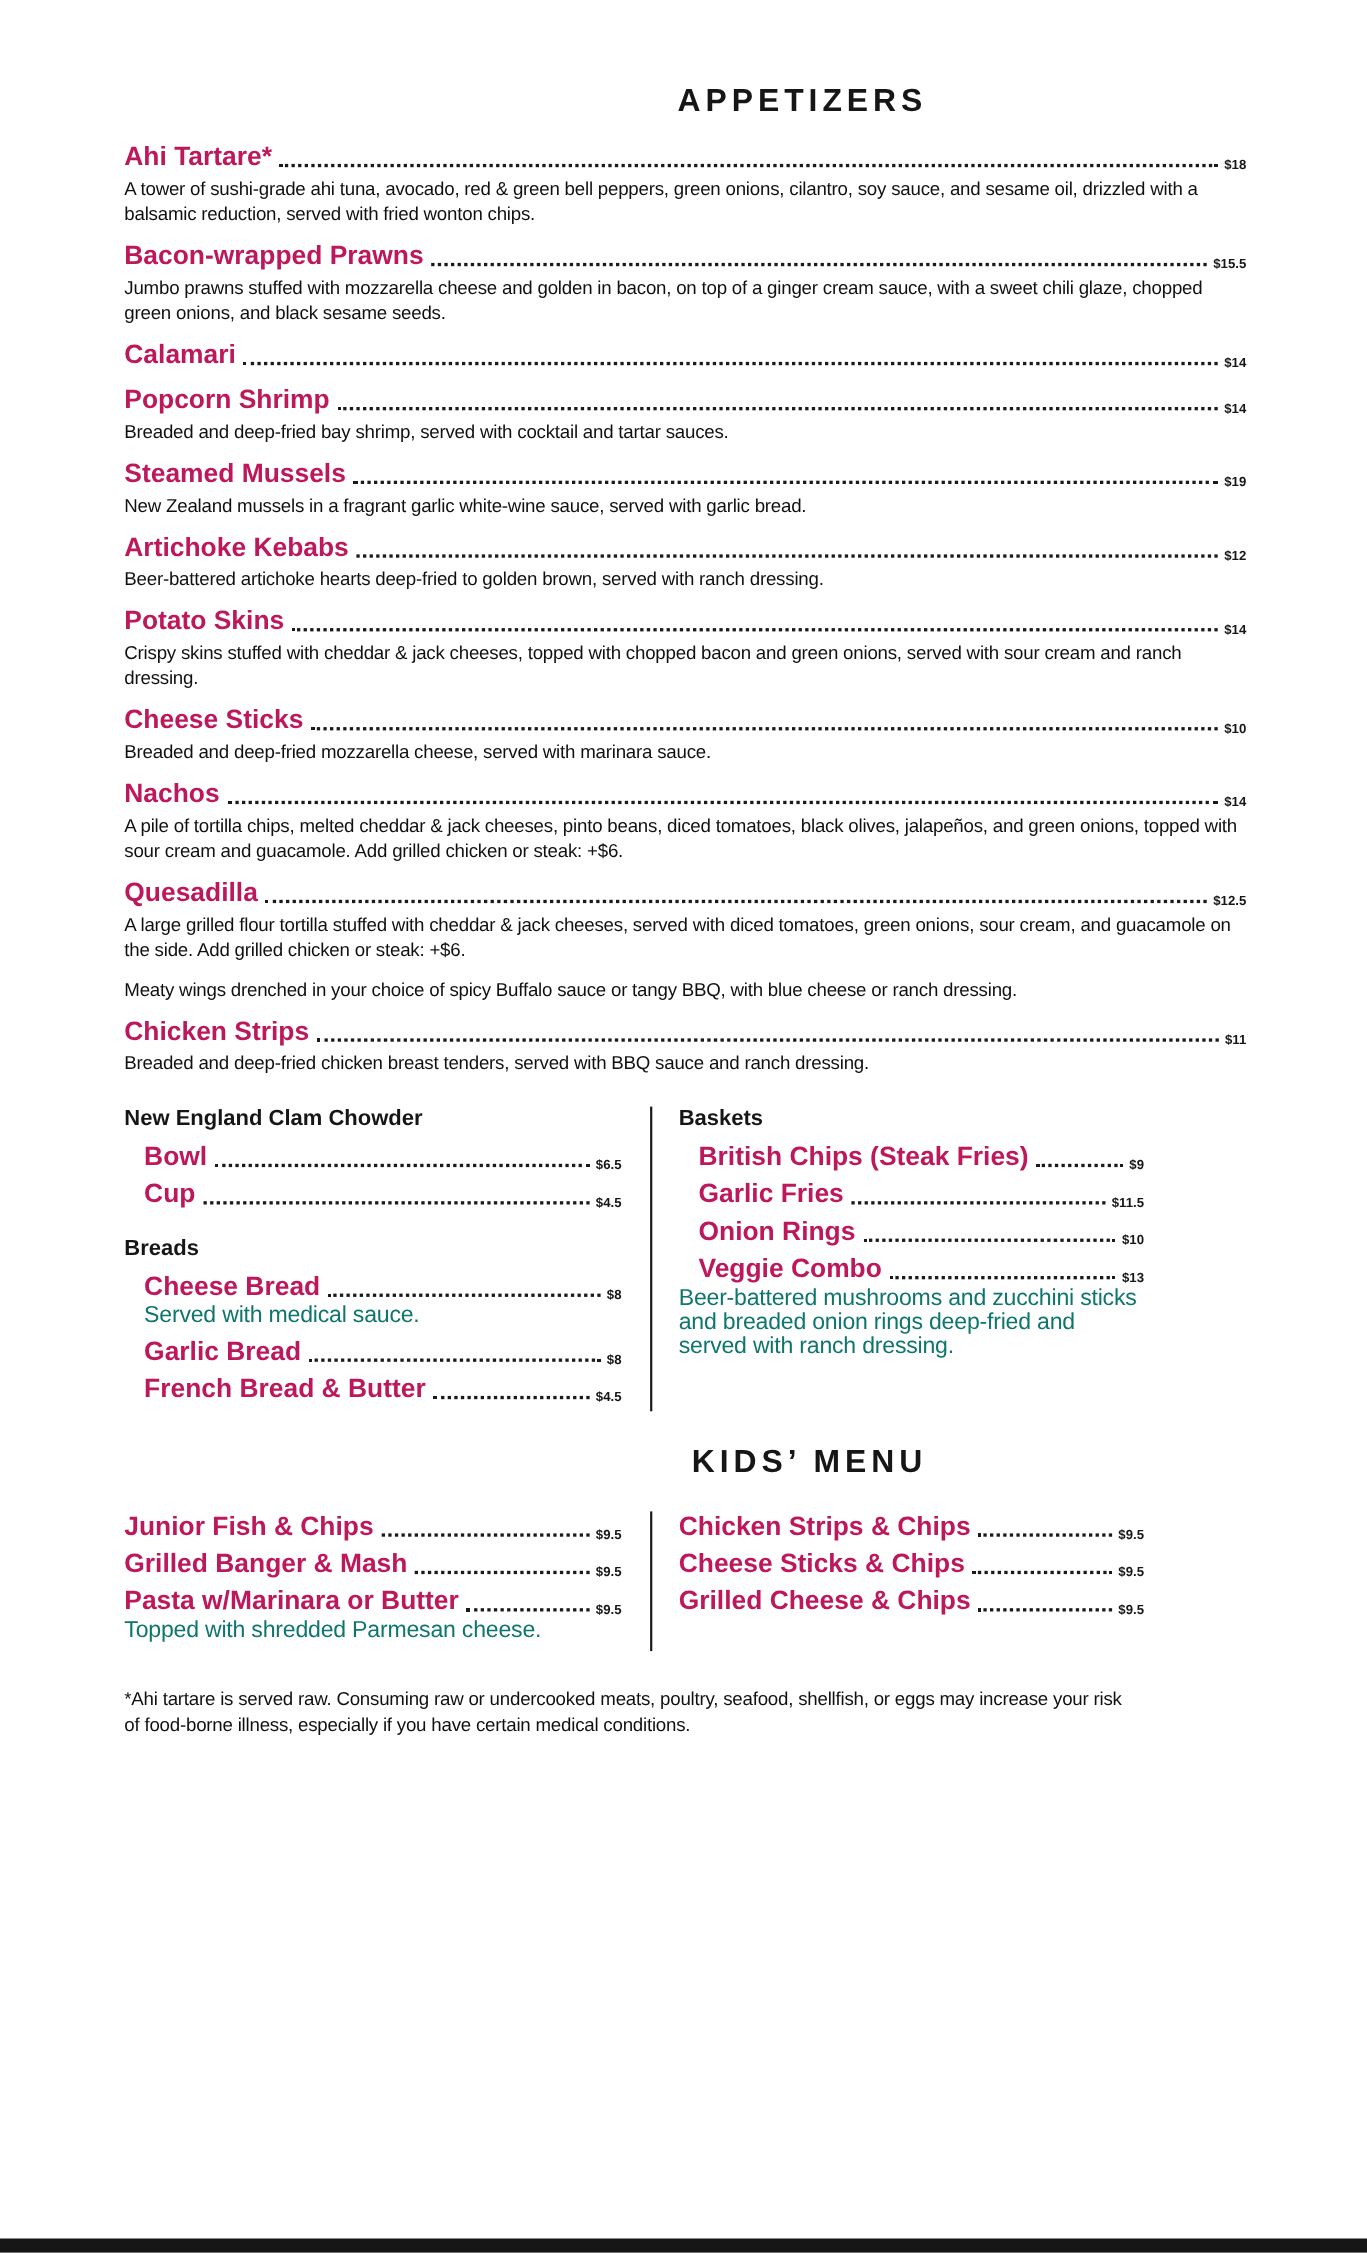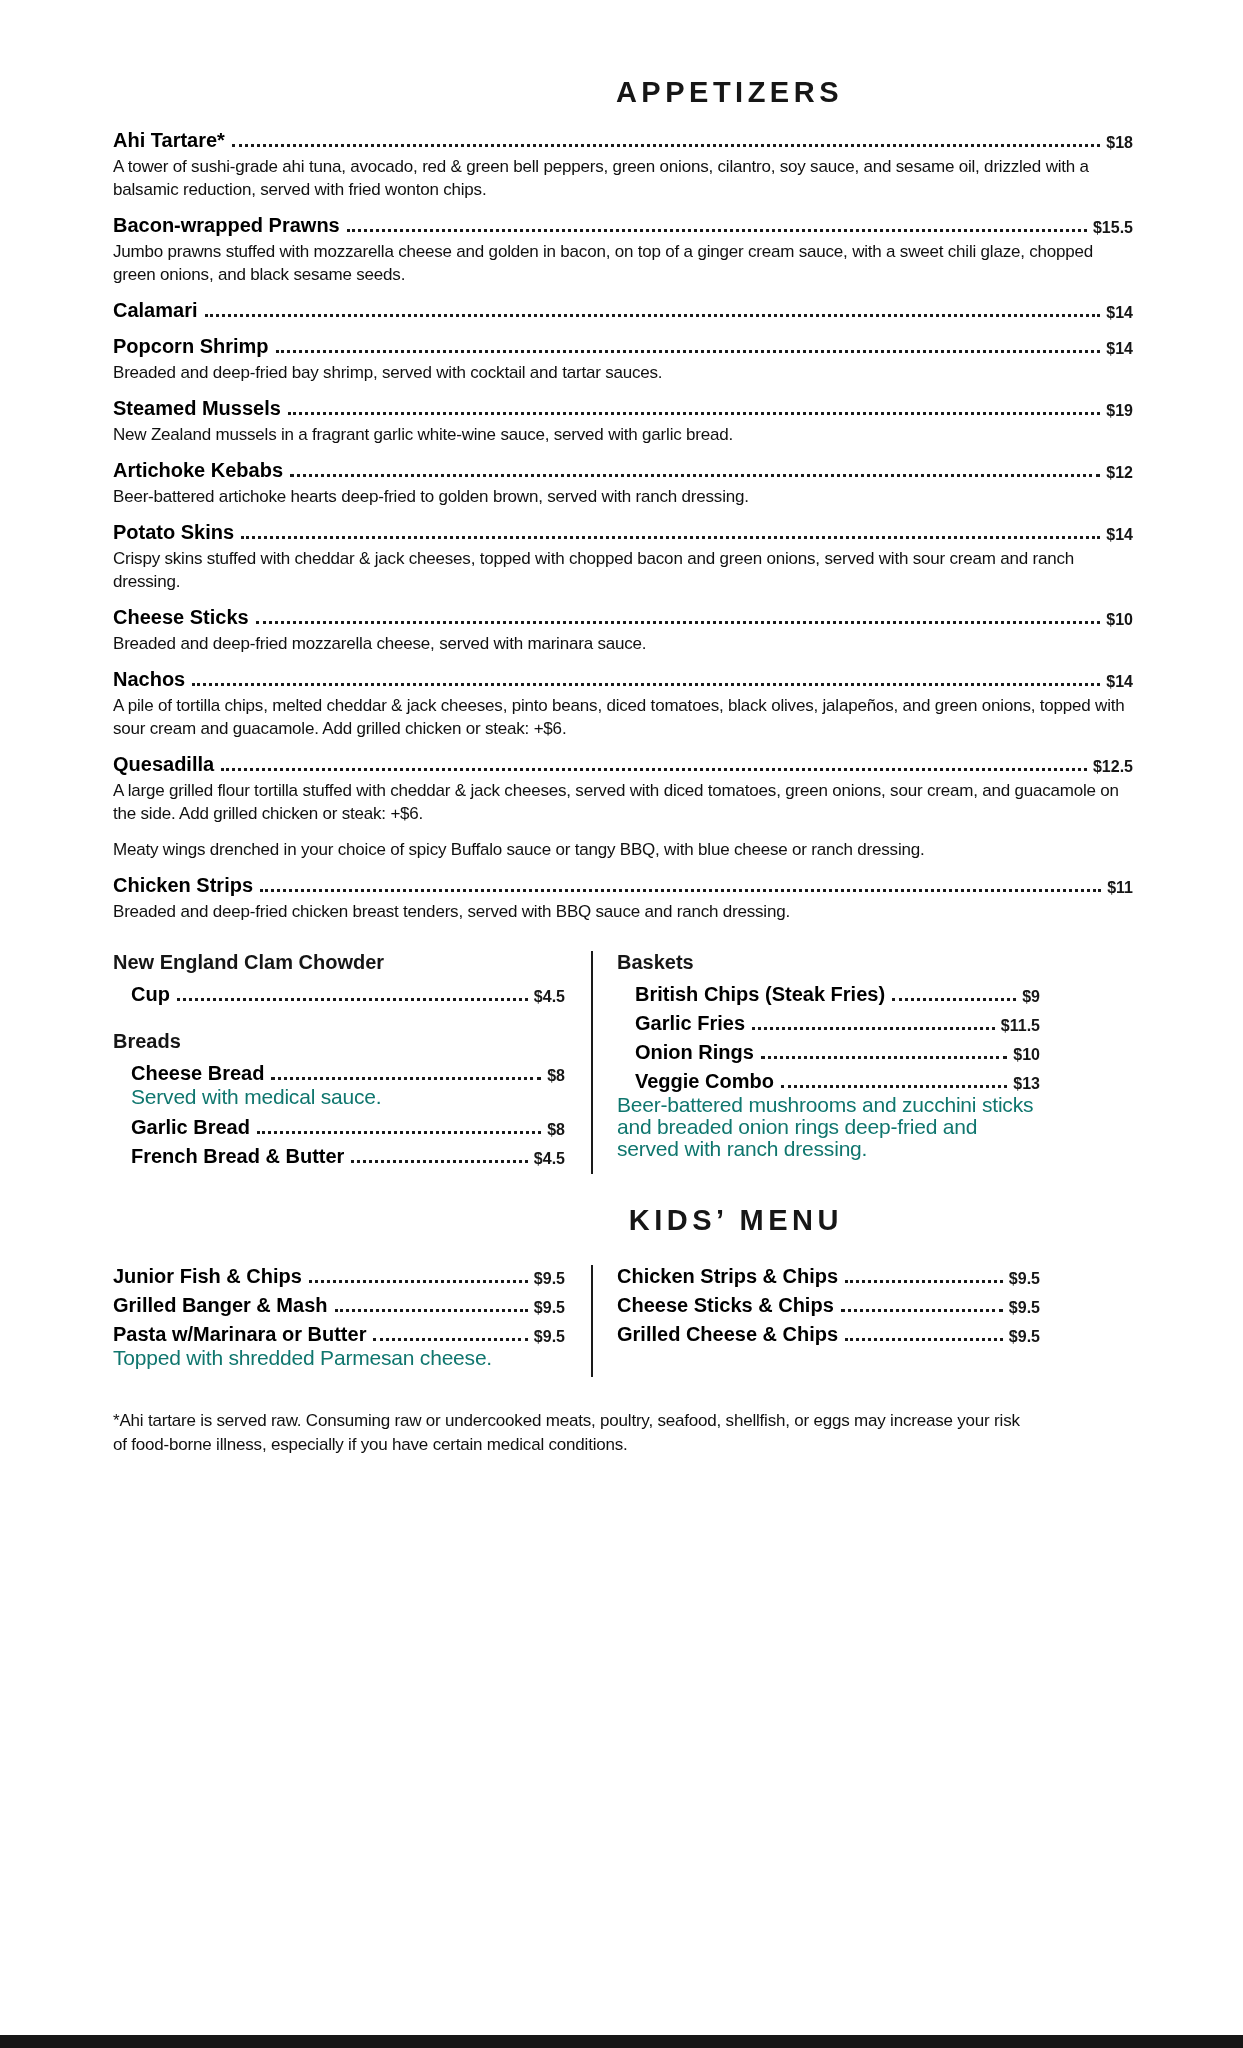--- a/index.html
+++ b/index.html
@@ -26,33 +26,33 @@
     letter-spacing: 4.5px;
     margin: 0 0 20px 0;
     color: #161616;
   }
   .heading.kids { margin-top: 30px; margin-bottom: 18px; }
 
   .item { margin-bottom: 13px; }
   .line { display: flex; align-items: flex-end; }
   .nm {
     font-weight: 700;
-    font-size: 20px;
+    font-size: 24px;
     white-space: nowrap;
-    color: #000000;
+    color: #be185d;
   }
   .leader {
     flex: 1 1 auto;
     border-bottom: 3px dotted #1a1a1a;
     margin: 0 6px 5px 7px;
     min-width: 20px;
   }
   .pr {
     font-weight: 700;
-    font-size: 16px;
+    font-size: 12px;
     white-space: nowrap;
     color: #161616;
   }
   .desc {
     font-size: 17px;
     line-height: 23px;
     margin-top: 3px;
     color: #101010;
     letter-spacing: -0.2px;
   }
@@ -206,20 +206,27 @@
       <span class="pr">$11</span>
     </div>
     <div class="desc">Breaded and deep-fried chicken breast tenders, served with BBQ sauce and ranch dressing.</div>
   </div>
 
   <div class="columns">
     <div class="col-l">
 
       <div class="sub-title">New England Clam Chowder</div>
 
+      <div class="sub-item">
+        <div class="line indent">
+          <span class="nm">Bowl</span>
+          <span class="leader"></span>
+          <span class="pr">$6.5</span>
+        </div>
+      </div>
 
       <div class="sub-item">
         <div class="line indent">
           <span class="nm">Cup</span>
           <span class="leader"></span>
           <span class="pr">$4.5</span>
         </div>
       </div>
 
       <div class="gap"></div>

